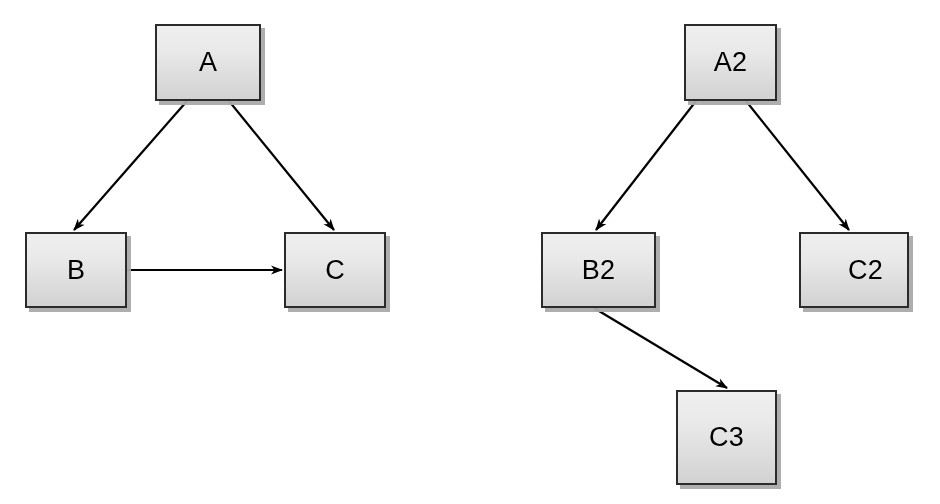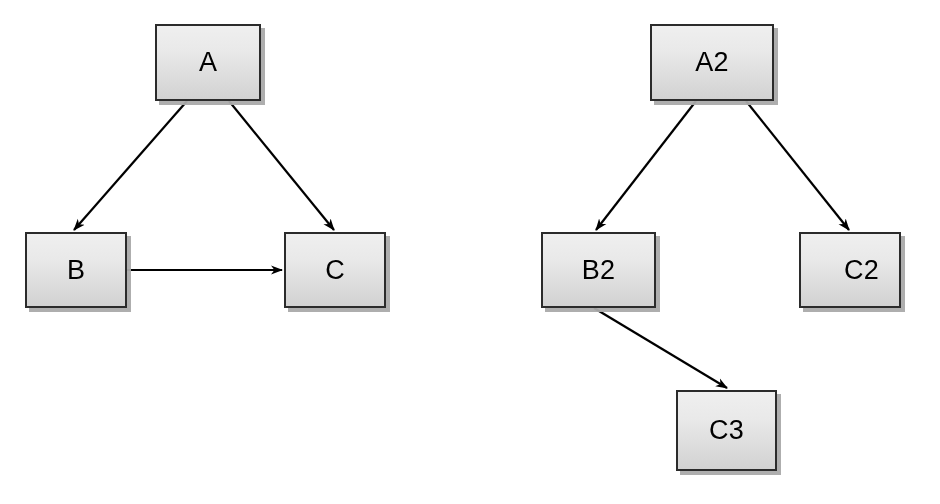--- a/index.html
+++ b/index.html
@@ -72,27 +72,27 @@
   <div id="nodes-group">
       <div class="node" style="left: 155px; top: 24px; width: 106px; height: 77px;">
         <span class="node-label">A</span>
       </div>
       <div class="node" style="left: 25px; top: 232px; width: 102px; height: 76px;">
         <span class="node-label">B</span>
       </div>
       <div class="node" style="left: 284px; top: 232px; width: 102px; height: 76px;">
         <span class="node-label">C</span>
       </div>
-      <div class="node" style="left: 650px; top: 24px; width: 124px; height: 77px; align-items: center;">
+      <div class="node" style="left: 684px; top: 24px; width: 93px; height: 77px; align-items: center;">
         <span class="node-label">A2</span>
       </div>
       <div class="node" style="left: 541px; top: 232px; width: 115px; height: 76px;">
         <span class="node-label">B2</span>
       </div>
-      <div class="node" style="left: 799px; top: 232px; width: 102px; height: 76px; padding-left: 23px;">
+      <div class="node" style="left: 799px; top: 232px; width: 110px; height: 76px; padding-left: 23px;">
         <span class="node-label">C2</span>
       </div>
-      <div class="node" style="left: 676px; top: 390px; width: 101px; height: 81px;">
+      <div class="node" style="left: 676px; top: 390px; width: 101px; height: 95px;">
         <span class="node-label">C3</span>
       </div>
     </div>
 
 </div>
 
 </body></html>

